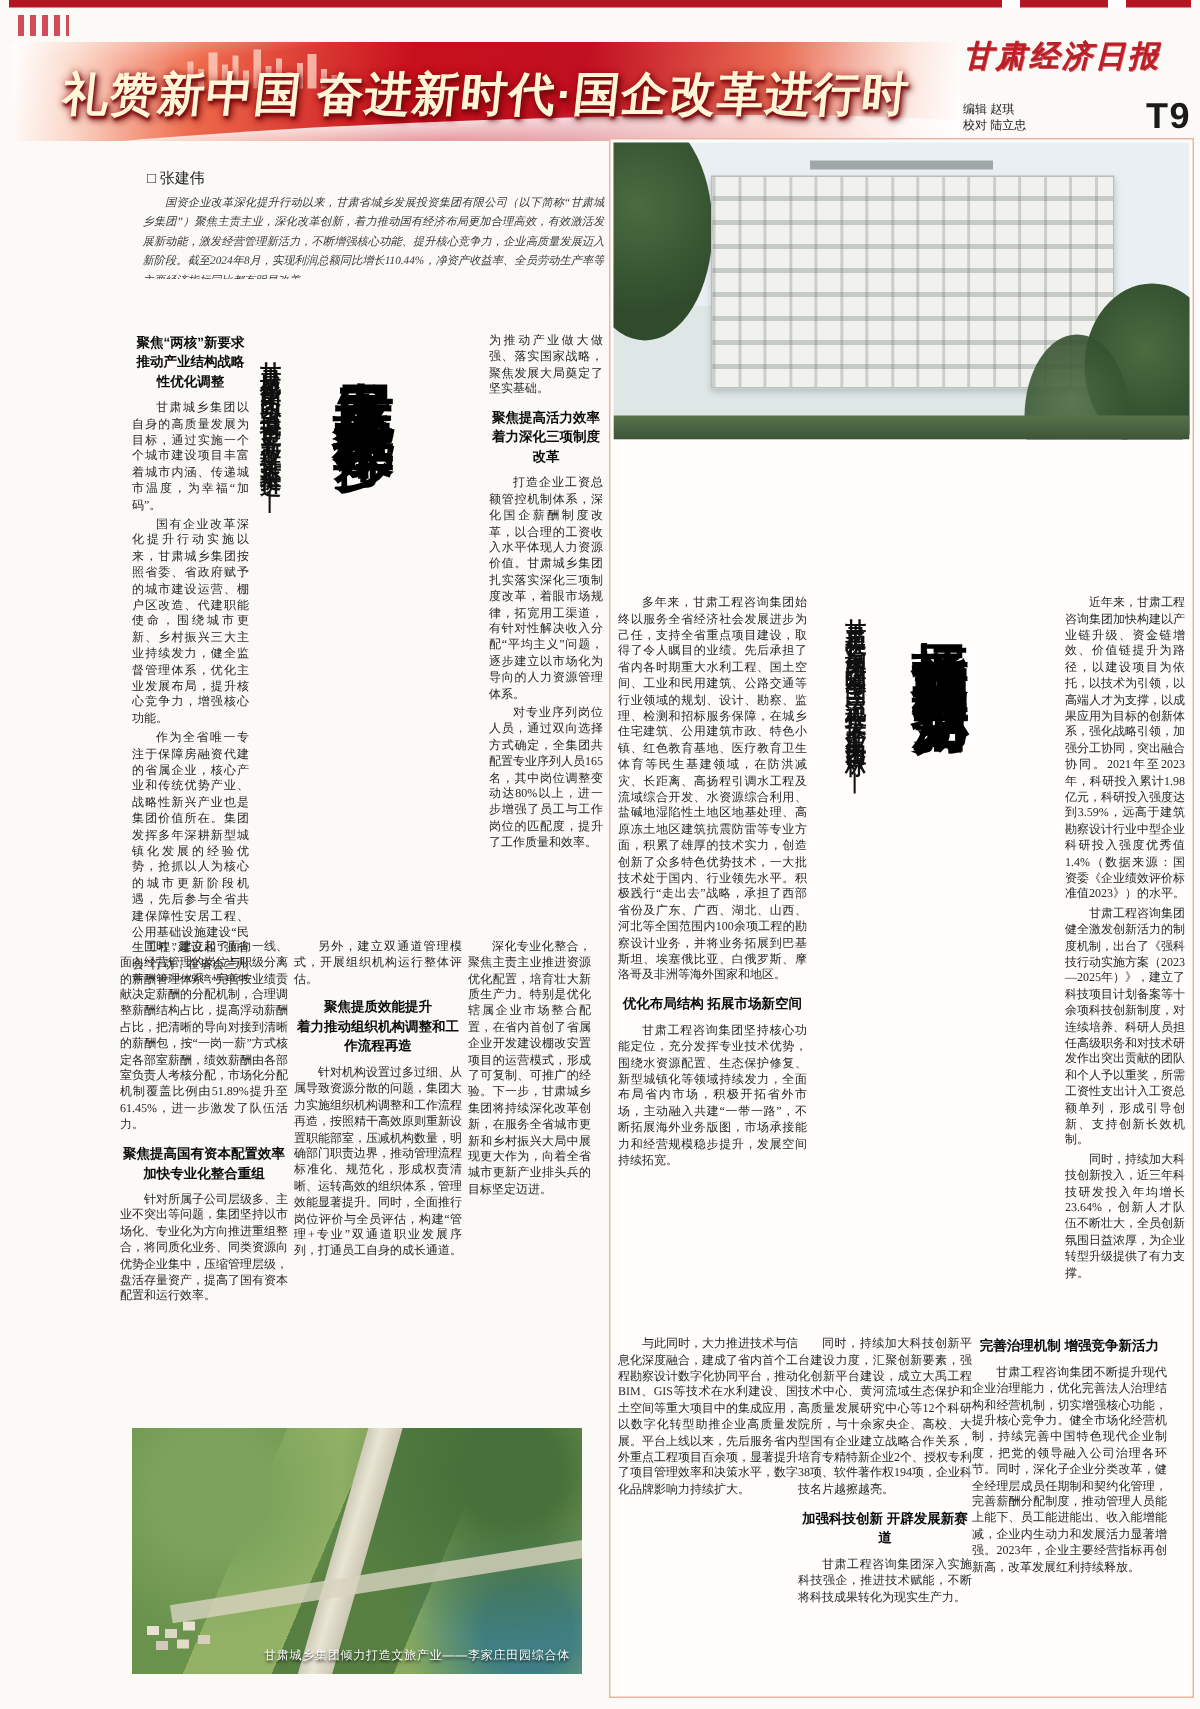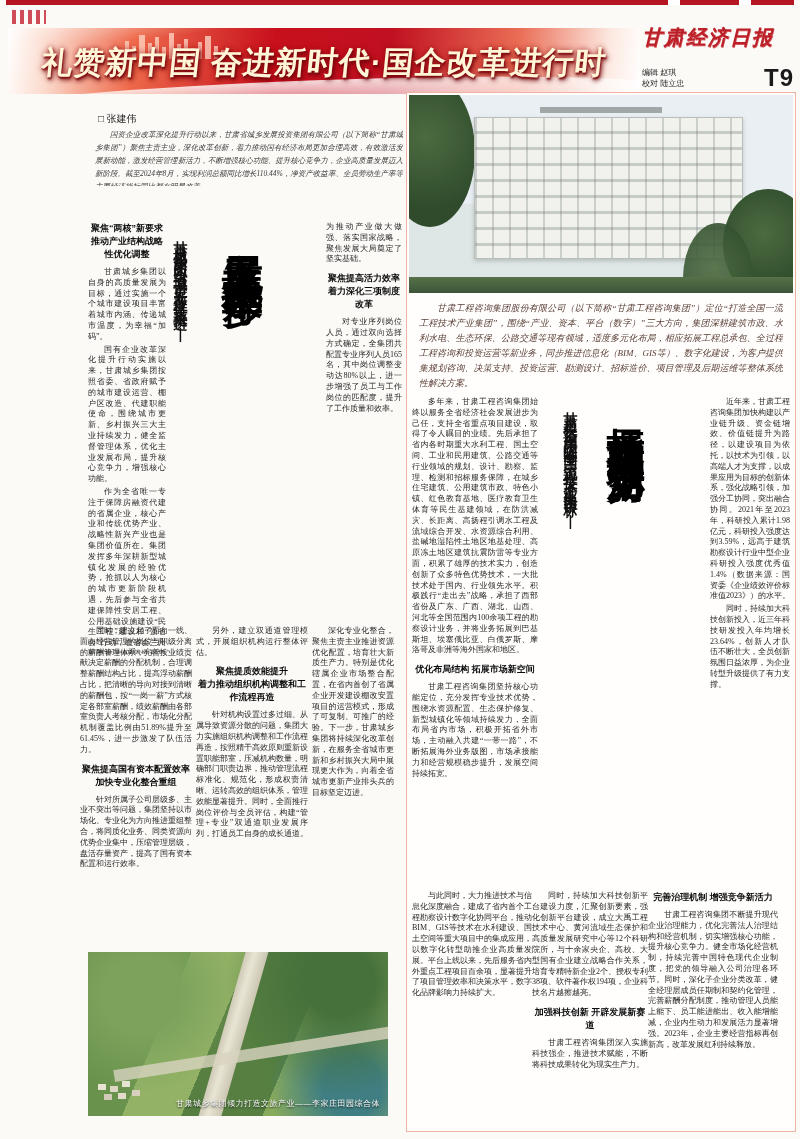--- a/index.html
+++ b/index.html
@@ -156,20 +156,21 @@
   </div>
   <div class="l1-h">
     <div class="v-sub">甘肃城乡集团向全省城市更新产业排头兵挺进——</div>
     <div class="v-head">发展无止境 改革不停步</div>
   </div>
   <div class="col l1-b">
     <p class="bt" style="text-indent:0">为推动产业做大做强、落实国家战略，聚焦发展大局奠定了坚实基础。</p>
     <div class="chead">
       <span>聚焦提高活力效率</span><br><span>着力深化三项制度改革</span>
     </div>
+    <p class="bt">打造企业工资总额管控机制体系，深化国企薪酬制度改革，以合理的工资收入水平体现人力资源价值。甘肃城乡集团扎实落实深化三项制度改革，着眼市场规律，拓宽用工渠道，有针对性解决收入分配“平均主义”问题，逐步建立以市场化为导向的人力资源管理体系。</p>
     <p class="bt">对专业序列岗位人员，通过双向选择方式确定，全集团共配置专业序列人员165名，其中岗位调整变动达80%以上，进一步增强了员工与工作岗位的匹配度，提升了工作质量和效率。</p>
   </div>
 </div>
 
 <div class="abs zone-l2">
   <div class="col l2-c1">
     <p class="bt">同时，建立起了面向一线、面向经营管理的岗位与职级分离的薪酬管理体系，完善按业绩贡献决定薪酬的分配机制，合理调整薪酬结构占比，提高浮动薪酬占比，把清晰的导向对接到清晰的薪酬包，按“一岗一薪”方式核定各部室薪酬，绩效薪酬由各部室负责人考核分配，市场化分配机制覆盖比例由51.89%提升至61.45%，进一步激发了队伍活力。</p>
     <div class="chead">
       <span>聚焦提高国有资本配置效率</span><br><span>加快专业化整合重组</span>
     </div>
@@ -196,34 +197,34 @@
 
 <div class="abs frame-r">
   <div class="photo-r">
     <div class="tree tl"></div>
     <div class="building"></div>
     <div class="roof-sign"></div>
     <div class="tree tr"></div>
     <div class="tree tr2"></div>
     <div class="hedge"></div>
   </div>
-  <div class="intro-r">甘肃工程咨询集团股份有限公司（以下简称“甘肃工程咨询集团”）定位“打造全国一流工程技术产业集团”，围绕“产业、资本、平台（数字）”三大方向，集团深耕建筑市政、水利水电、生态环保、公路交通等现有领域，适度多元化布局，相应拓展工程总承包、全过程工程咨询和投资运营等新业务，同步推进信息化（BIM、GIS等）、数字化建设，为客户提供集规划咨询、决策支持、投资运营、勘测设计、招标造价、项目管理及后期运维等整体系统性解决方案。</div>
 
   <div class="zone-r1">
     <div class="col r1-c1">
       <p class="bt">多年来，甘肃工程咨询集团始终以服务全省经济社会发展进步为己任，支持全省重点项目建设，取得了令人瞩目的业绩。先后承担了省内各时期重大水利工程、国土空间、工业和民用建筑、公路交通等行业领域的规划、设计、勘察、监理、检测和招标服务保障，在城乡住宅建筑、公用建筑市政、特色小镇、红色教育基地、医疗教育卫生体育等民生基建领域，在防洪减灾、长距离、高扬程引调水工程及流域综合开发、水资源综合利用、盐碱地湿陷性土地区地基处理、高原冻土地区建筑抗震防雷等专业方面，积累了雄厚的技术实力，创造创新了众多特色优势技术，一大批技术处于国内、行业领先水平。积极践行“走出去”战略，承担了西部省份及广东、广西、湖北、山西、河北等全国范围内100余项工程的勘察设计业务，并将业务拓展到巴基斯坦、埃塞俄比亚、白俄罗斯、摩洛哥及非洲等海外国家和地区。</p>
       <div class="chead">优化布局结构 拓展市场新空间</div>
       <p class="bt">甘肃工程咨询集团坚持核心功能定位，充分发挥专业技术优势，围绕水资源配置、生态保护修复、新型城镇化等领域持续发力，全面布局省内市场，积极开拓省外市场，主动融入共建“一带一路”，不断拓展海外业务版图，市场承接能力和经营规模稳步提升，发展空间持续拓宽。</p>
     </div>
     <div class="r1-h">
       <div class="v-sub">甘肃工程咨询集团瞄准全国一流工程技术产业集团目标——</div>
       <div class="v-head">拓展市场新空间 增强竞争新活力</div>
     </div>
     <div class="col r1-c2">
       <p class="bt">近年来，甘肃工程咨询集团加快构建以产业链升级、资金链增效、价值链提升为路径，以建设项目为依托，以技术为引领，以高端人才为支撑，以成果应用为目标的创新体系，强化战略引领，加强分工协同，突出融合协同。2021年至2023年，科研投入累计1.98亿元，科研投入强度达到3.59%，远高于建筑勘察设计行业中型企业科研投入强度优秀值1.4%（数据来源：国资委《企业绩效评价标准值2023》）的水平。</p>
+      <p class="bt">甘肃工程咨询集团健全激发创新活力的制度机制，出台了《强科技行动实施方案（2023—2025年）》，建立了科技项目计划备案等十余项科技创新制度，对连续培养、科研人员担任高级职务和对技术研发作出突出贡献的团队和个人予以重奖，所需工资性支出计入工资总额单列，形成引导创新、支持创新长效机制。</p>
       <p class="bt">同时，持续加大科技创新投入，近三年科技研发投入年均增长23.64%，创新人才队伍不断壮大，全员创新氛围日益浓厚，为企业转型升级提供了有力支撑。</p>
     </div>
   </div>
 
   <div class="zone-r2">
     <div class="col r2-c1">
       <p class="bt">与此同时，大力推进技术与信息化深度融合，建成了省内首个工程勘察设计数字化协同平台，推动BIM、GIS等技术在水利建设、国土空间等重大项目中的集成应用，以数字化转型助推企业高质量发展。平台上线以来，先后服务省内外重点工程项目百余项，显著提升了项目管理效率和决策水平，数字化品牌影响力持续扩大。</p>
     </div>
     <div class="col r2-c2">
       <p class="bt">同时，持续加大科技创新平台建设力度，汇聚创新要素，强化创新平台建设，成立大禹工程技术中心、黄河流域生态保护和高质量发展研究中心等12个科研院所，与十余家央企、高校、大型国有企业建立战略合作关系，培育专精特新企业2个、授权专利38项、软件著作权194项，企业科技名片越擦越亮。</p>

